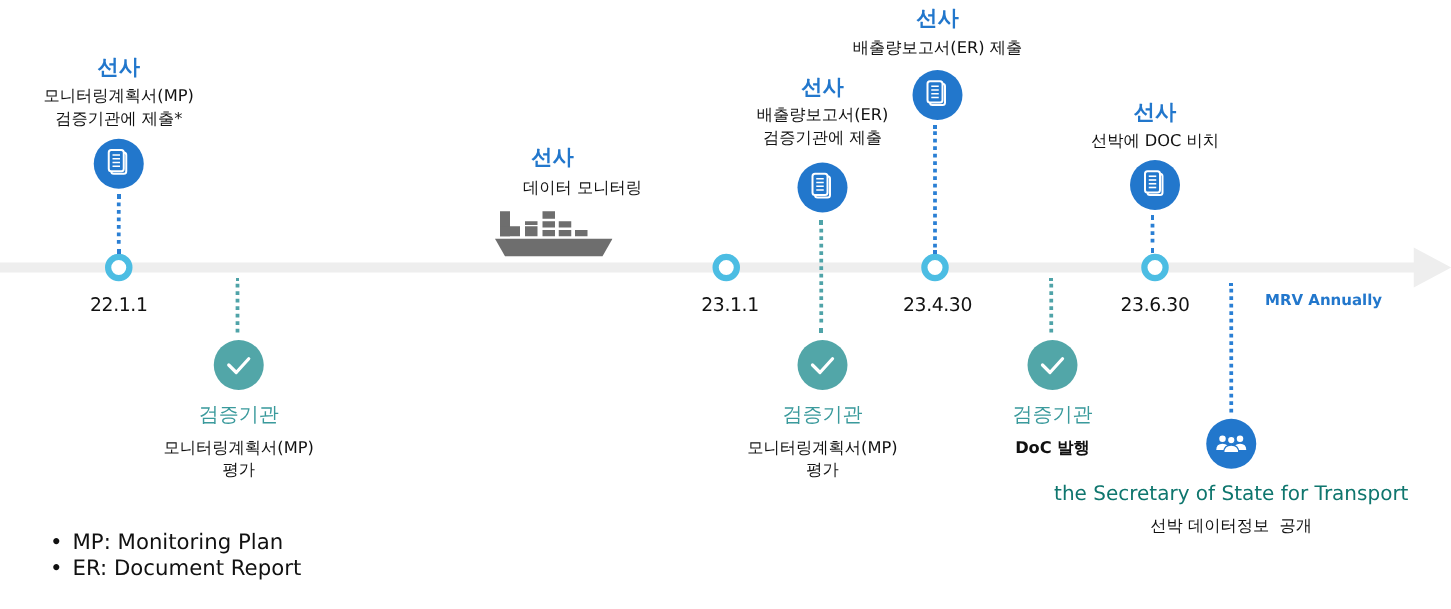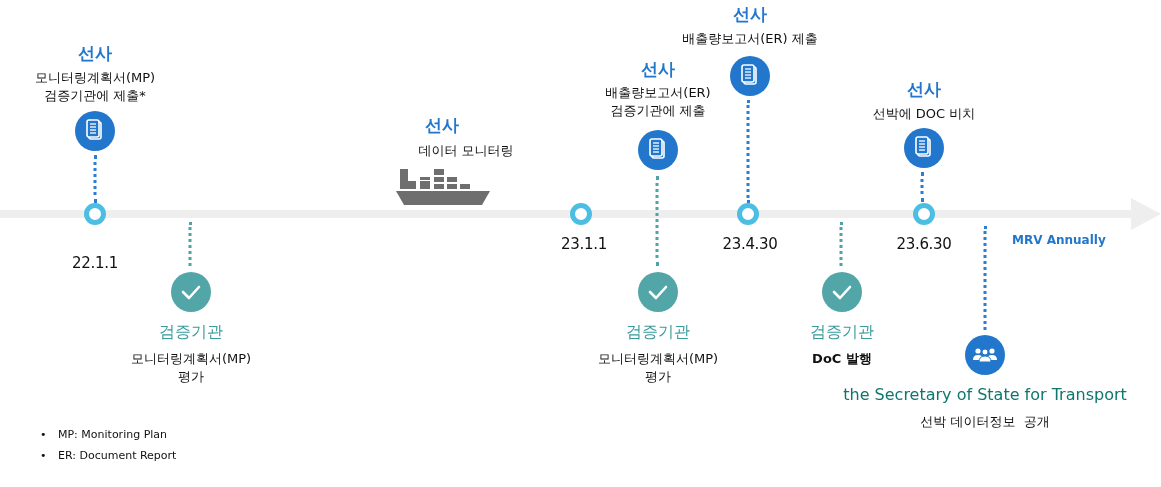--- a/index.html
+++ b/index.html
@@ -34,35 +34,35 @@
 
     .actor { position: absolute; font-size: 17px; font-weight: bold; color: #2277cc; transform: translateX(-50%); white-space: nowrap; }
     .verifier { position: absolute; font-size: 16px; color: #3a9a9c; transform: translateX(-50%); white-space: nowrap; }
     .desc { position: absolute; font-size: 13px; line-height: 18px; color: #111; transform: translateX(-50%); text-align: center; white-space: nowrap; }
 
     .mrv { position: absolute; left: 1012px; top: 233px; font-size: 12px; font-weight: bold; color: #2277cc; white-space: nowrap; }
     .sst { position: absolute; left: 985px; top: 385px; font-size: 16px; color: #0f766e; transform: translateX(-50%); white-space: nowrap; }
 
     .ship { position: absolute; left: 396px; top: 165px; }
 
-    .notes { position: absolute; left: 40px; top: 424px; font-size: 11px; line-height: 21px; color: #111; margin: 0; padding: 0; list-style: none; }
+    .notes { position: absolute; left: 40px; top: 424px; font-size: 17px; line-height: 21px; color: #111; margin: 0; padding: 0; list-style: none; }
     .notes li::before { content: "•"; display: inline-block; width: 18px; text-align: left; }
   </style>
 </head>
 <body>
 
 <div class="axis"></div>
 <div class="axis-arrow"></div>
 
 <div class="node" style="left:95px; top:214px;"></div>
 <div class="node" style="left:581px; top:214px;"></div>
 <div class="node" style="left:748px; top:214px;"></div>
 <div class="node" style="left:924px; top:214px;"></div>
 
-<div class="date" style="left:95px;margin-top:19px;">22.1.1</div>
+<div class="date" style="left:95px;">22.1.1</div>
 <div class="date" style="left:584px;">23.1.1</div>
 <div class="date" style="left:750px;">23.4.30</div>
 <div class="date" style="left:924px;">23.6.30</div>
 
 <div class="mrv">MRV Annually</div>
 
 <div>
   <div class="actor" style="left:95px; top:42px;">선사</div>
   <div class="desc" style="left:95px; top:69px;">
     <div>모니터링계획서(MP)</div>

